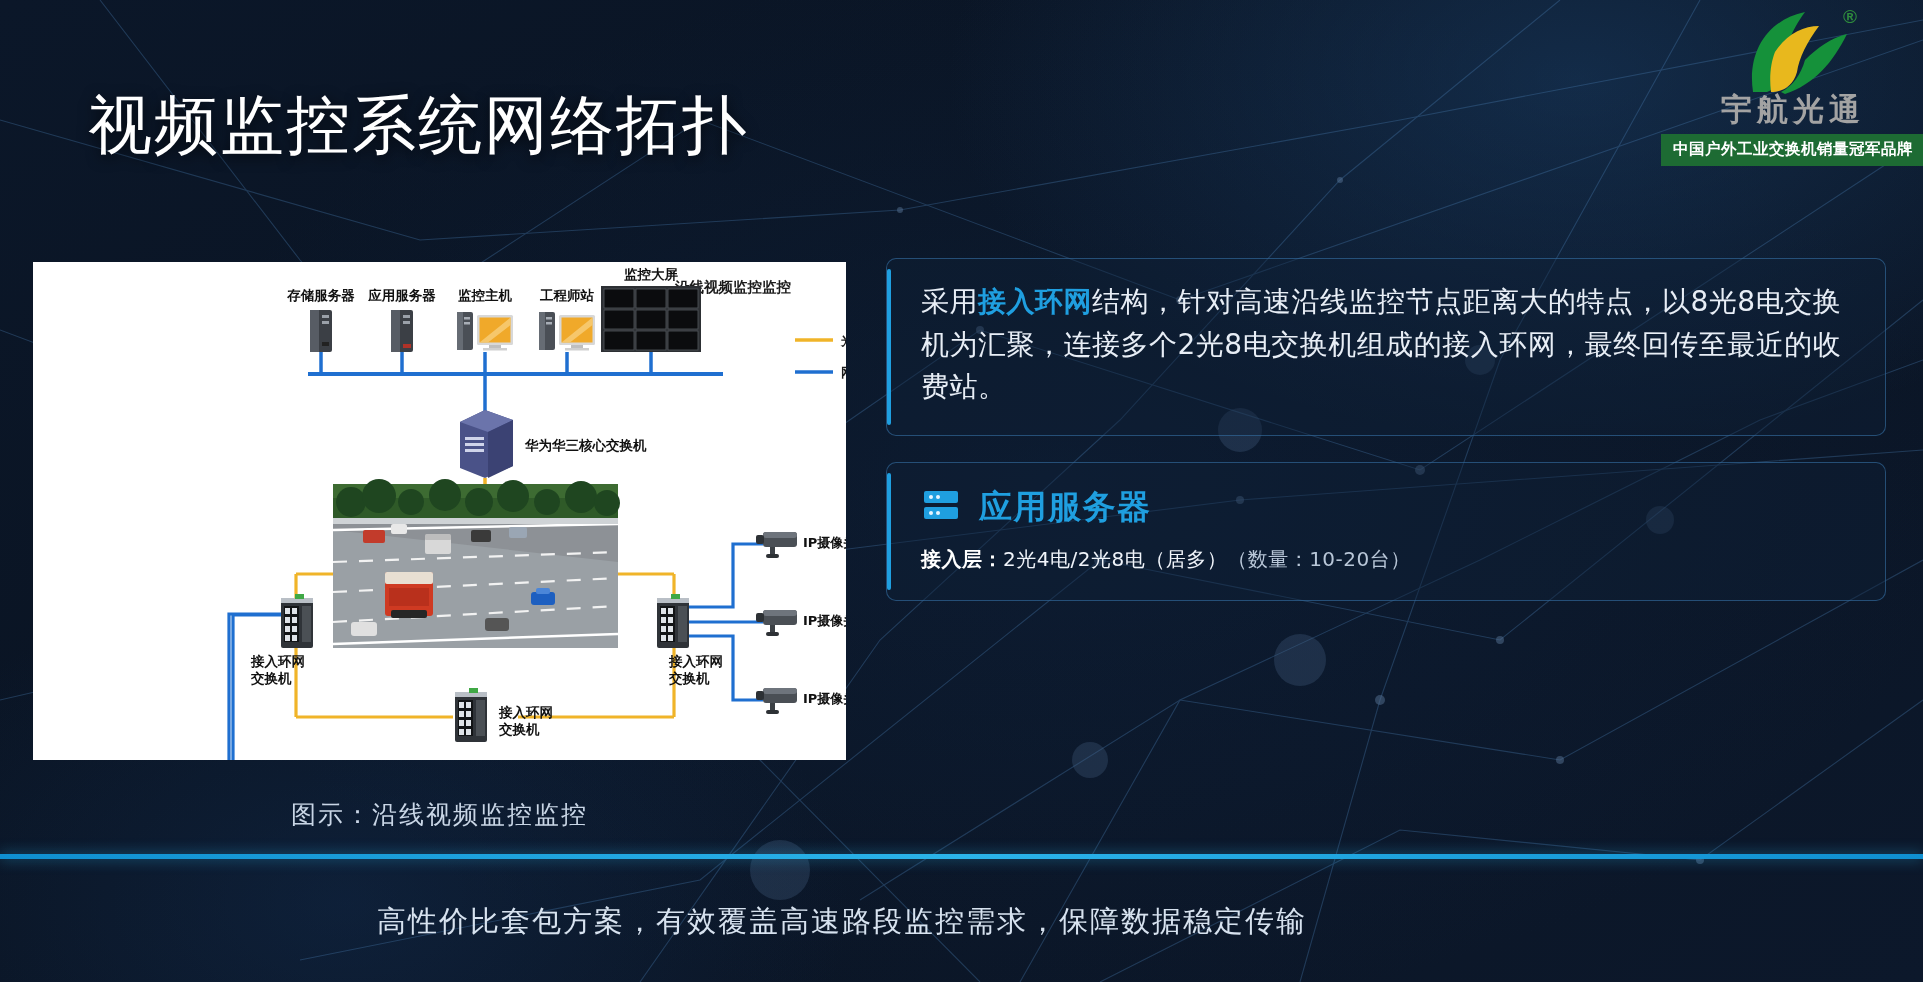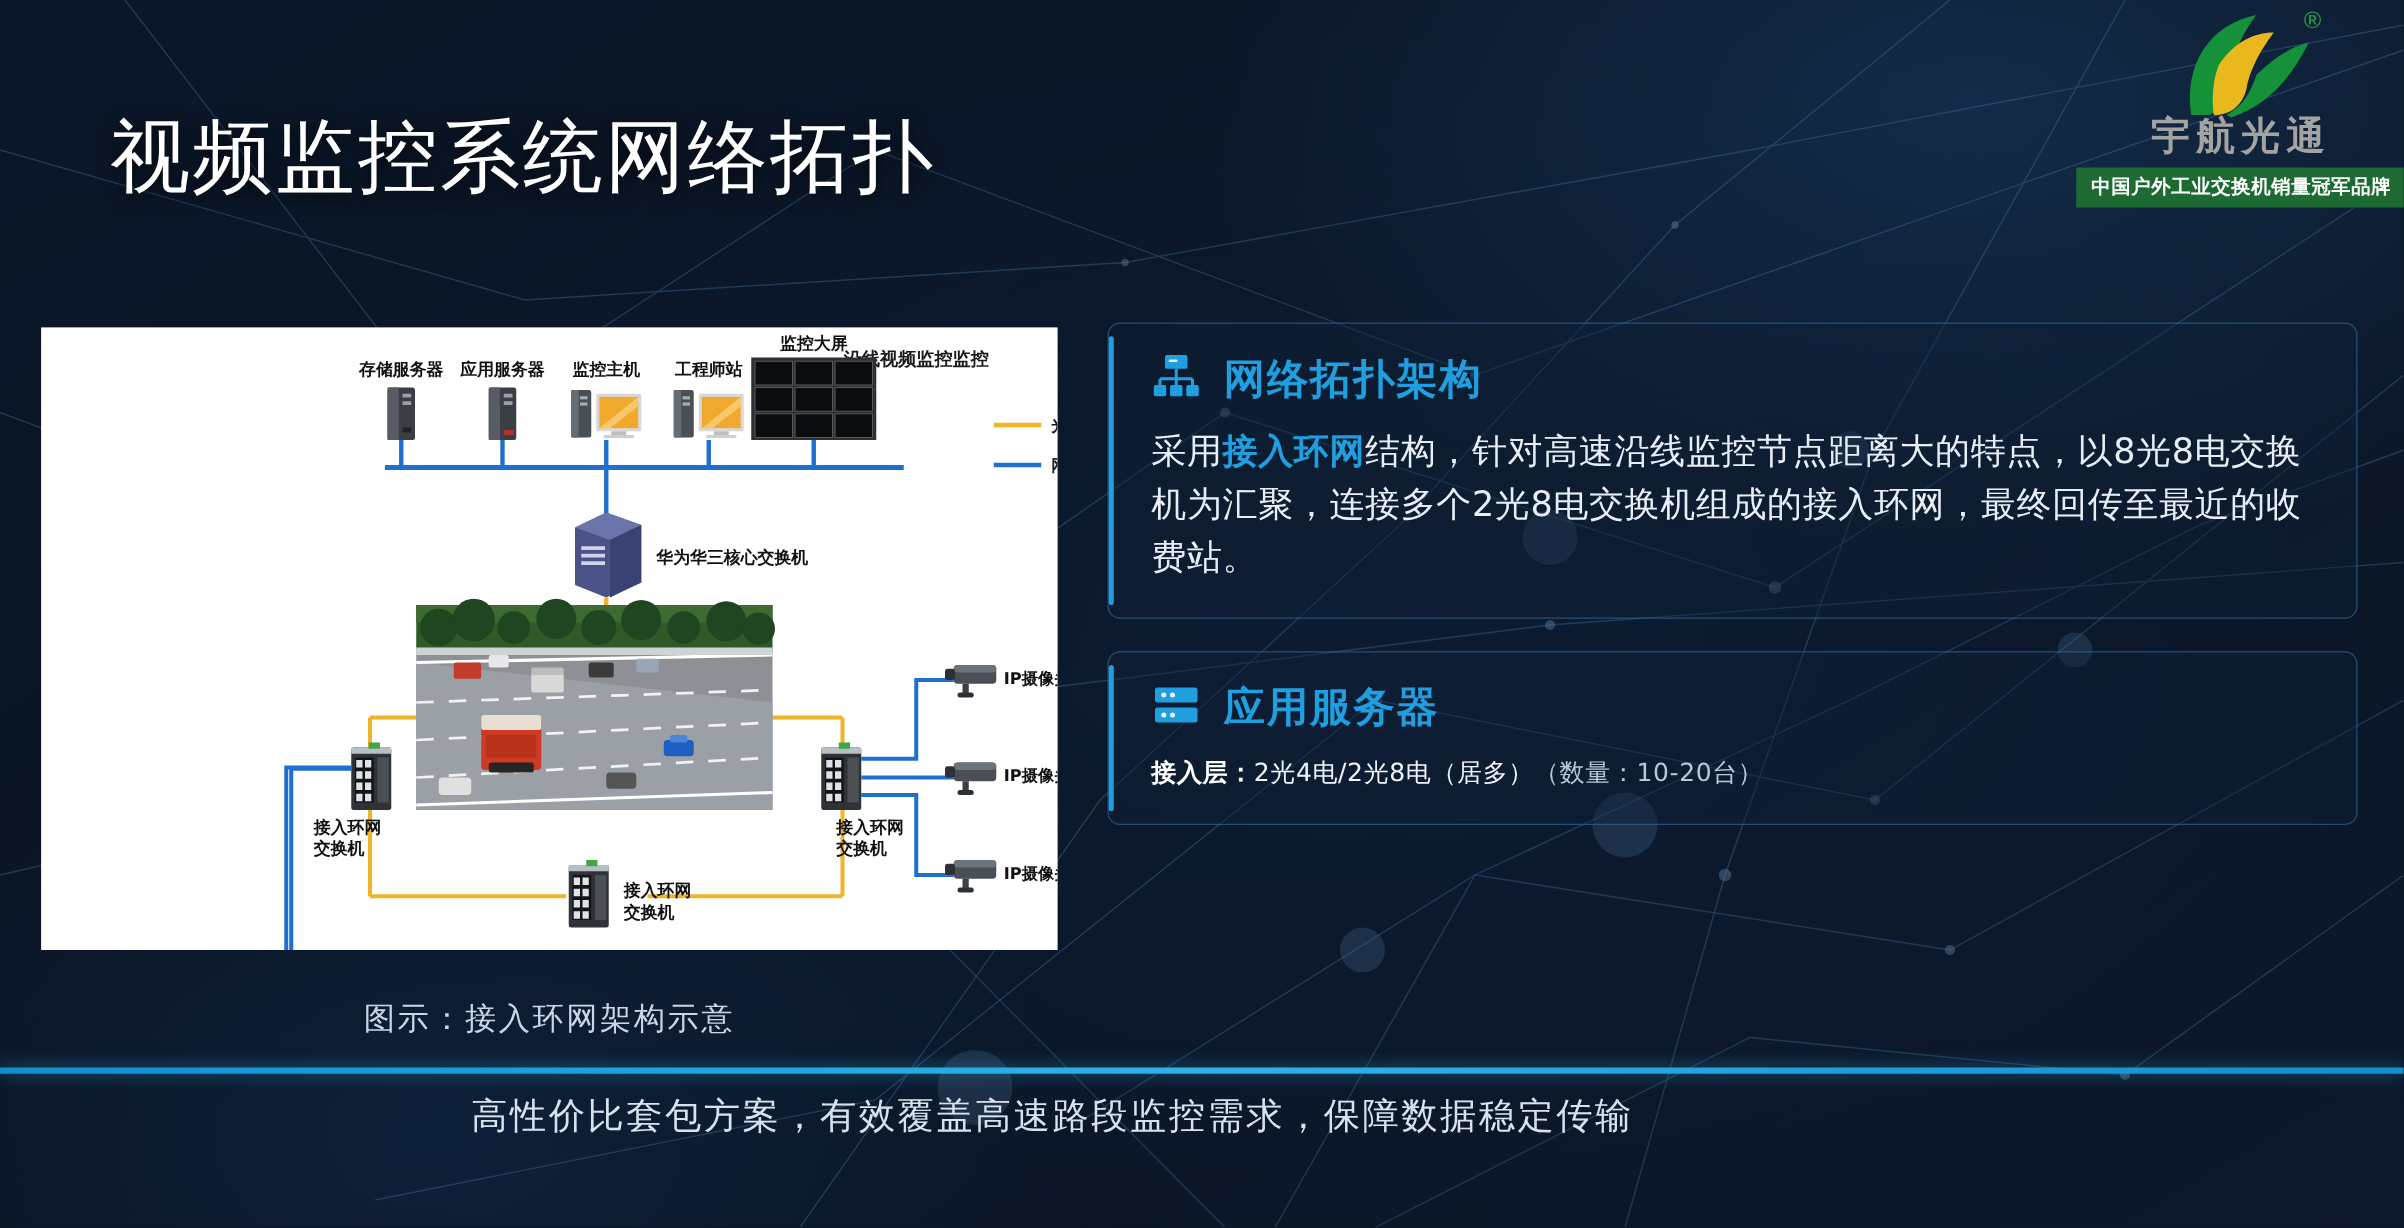--- a/index.html
+++ b/index.html
@@ -57,21 +57,21 @@
   .spec{color:#f0f4fa;font-size:20px;letter-spacing:.5px;line-height:1.5;
     font-family:"DejaVu Sans",sans-serif;}
   .spec + .spec{margin-top:26px;}
   .spec b{font-weight:700;color:#fff;}
   .spec .qty{color:#b9c7d8;}
   
   .ico{flex:0 0 auto;}
   
   #divider{position:östart;position:absolute;left:0;top:854px;width:1923px;height:5px;z-index:5;
     background:linear-gradient(90deg,#0f8fd0,#2bb4ea 50%,#0f8fd0);box-shadow:0 0 14px rgba(43,180,234,.55);}
-  #footer-text{position:absolute;left:0;top:873px;width:1684px;z-index:5;text-align:center;
+  #footer-text{position:absolute;left:0;top:902px;width:1684px;z-index:5;text-align:center;
     color:#d7e2ef;font-size:29px;letter-spacing:2px;font-family:"DejaVu Sans",sans-serif;}
 </style>
 </head>
 <body>
 
 <div id="bg"></div>
 
 <svg id="bgnet" viewBox="0 0 1923 982" preserveAspectRatio="none">
   <g stroke="#4f86bd" stroke-width="1.1" fill="none" opacity="0.42">
     <path d="M1923 40 L1180 300 L700 120 L240 420 L0 330"></path>
@@ -428,38 +428,25 @@
           <rect x="433" y="458" width="5" height="6"></rect>
       <rect x="426" y="467" width="5" height="6"></rect>
           <rect x="433" y="467" width="5" height="6"></rect>
     </g>
     <rect x="443" y="438" width="9" height="36" fill="#4b5055"></rect>
   </g>
   <text x="466" y="455" font-family="DejaVu Sans, sans-serif" font-size="13.5" font-weight="700" fill="#111">接入环网</text>
   <text x="466" y="472" font-family="DejaVu Sans, sans-serif" font-size="13.5" font-weight="700" fill="#111">交换机</text>
 </svg>
 </div>
-<div id="diagram-caption">图示：接入环网架构示意</div>
+<div id="diagram-caption">图示：沿线视频监控监控</div>
 
 <div id="right-col">
 
   <div class="card">
-    <div class="card-head">
-      <span class="ico">
-        <svg width="40" height="40" viewBox="0 0 40 40">
-          <rect x="11" y="3" width="18" height="11" rx="1.5" fill="#1f9fe0"></rect>
-          <rect x="14" y="6.5" width="7" height="2" rx="1" fill="#e9f6ff"></rect>
-          <path d="M20 14 L20 22 M7 22 L33 22 M7 22 L7 27 M20 22 L20 27 M33 22 L33 27" stroke="#1f9fe0" stroke-width="2.4" fill="none"></path>
-          <rect x="2" y="27" width="10" height="9" rx="1.5" fill="#1f9fe0"></rect>
-          <rect x="15" y="27" width="10" height="9" rx="1.5" fill="#1f9fe0"></rect>
-          <rect x="28" y="27" width="10" height="9" rx="1.5" fill="#1f9fe0"></rect>
-        </svg>
-      </span>
-      <span class="card-title">网络拓扑架构</span>
-    </div>
     <div class="card-body"><span>采用</span><span class="hl">接入环网</span><span>结构，针对高速沿线监控节点距离大的特点，以8光8电交换机为汇聚，连接多个2光8电交换机组成的接入环网，最终回传至最近的收费站。</span></div>
   </div>
 
   <div class="card">
     <div class="card-head">
       <span class="ico">
         <svg width="40" height="40" viewBox="0 0 40 40">
           <rect x="3" y="6" width="34" height="12" rx="2" fill="#1f9fe0"></rect>
           <circle cx="10" cy="12" r="2" fill="#e9f6ff"></circle>
             <circle cx="17" cy="12" r="2" fill="#e9f6ff"></circle>

